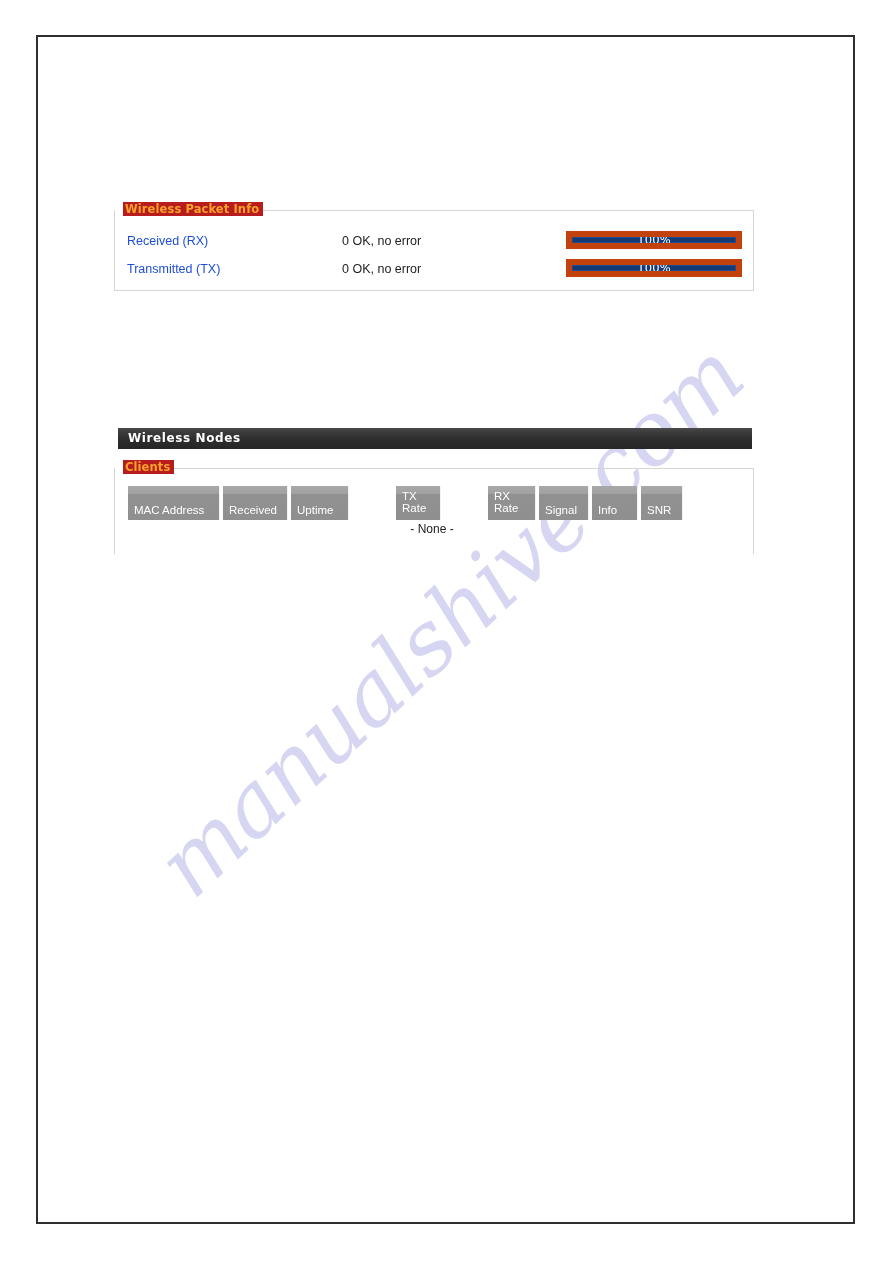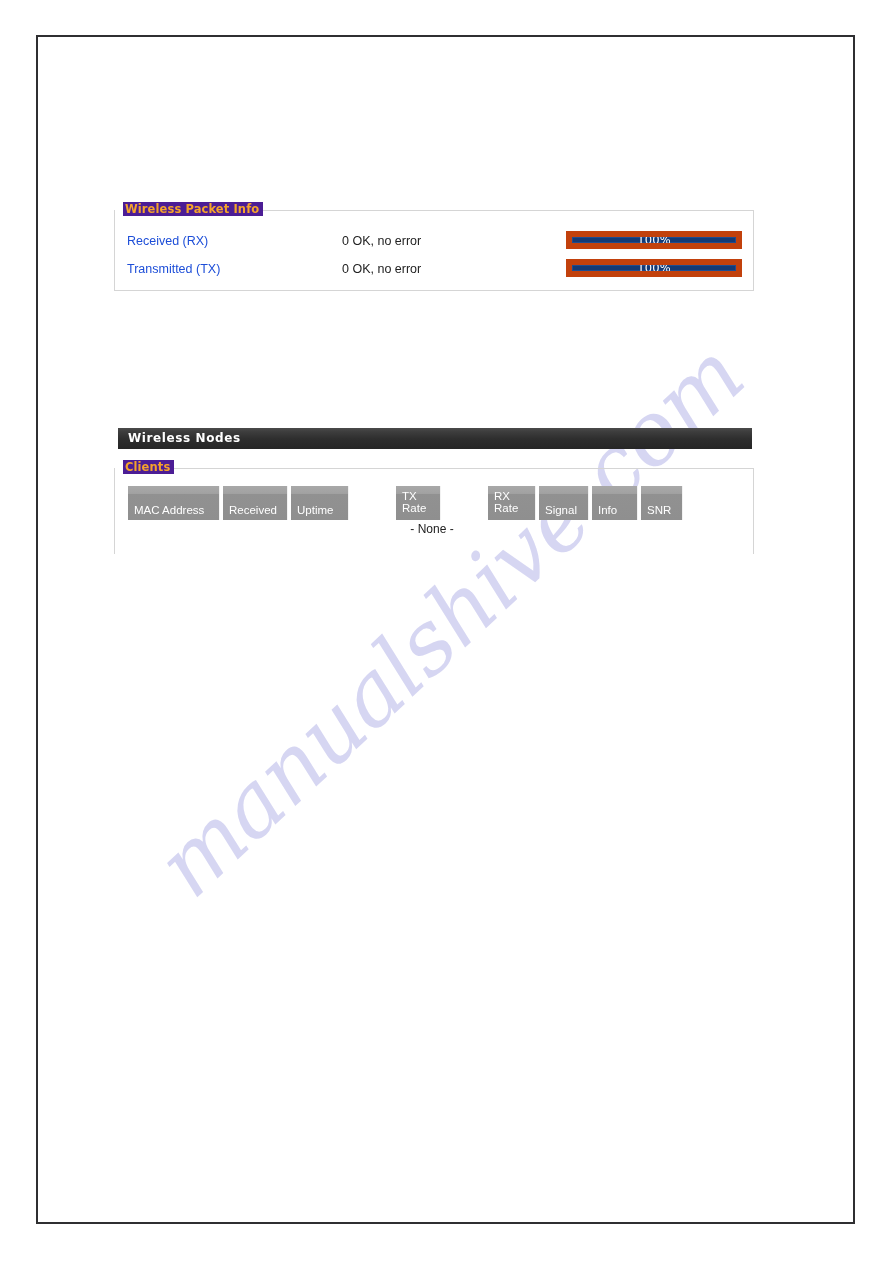--- a/index.html
+++ b/index.html
@@ -91,21 +91,21 @@
     position: absolute;
     top: 8px;
     height: 0;
     border-top: 1px solid #d5d5d5;
   }
   .panel-legend {
     position: absolute;
     top: 0;
     left: 9px;
     padding: 0 4px 0 2px;
-    background: #4c1d95;
+    background: #b91c1c;
     color: #f5a32a;
     font-family: "DejaVu Sans", sans-serif;
     font-size: 11.5px;
     font-weight: bold;
     letter-spacing: 0.1px;
     white-space: nowrap;
     z-index: 3;
   }
 
   

